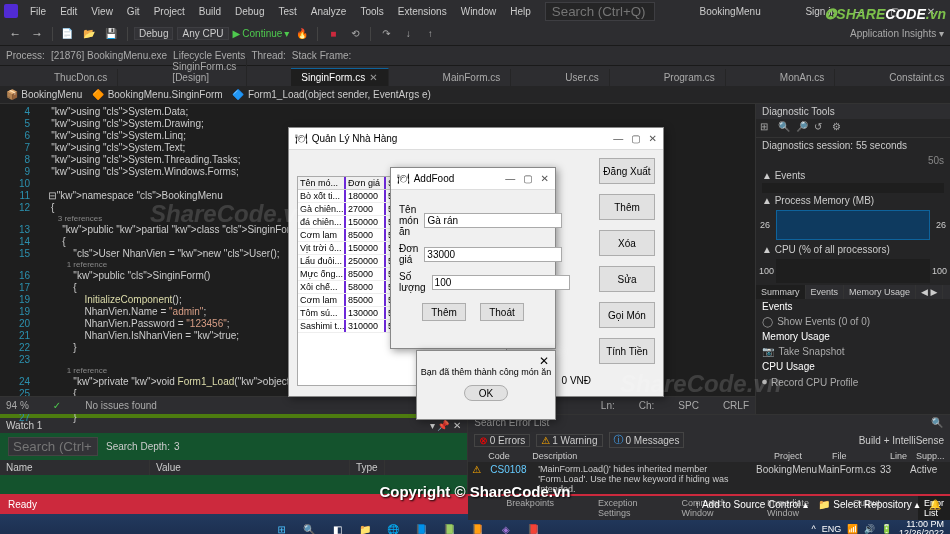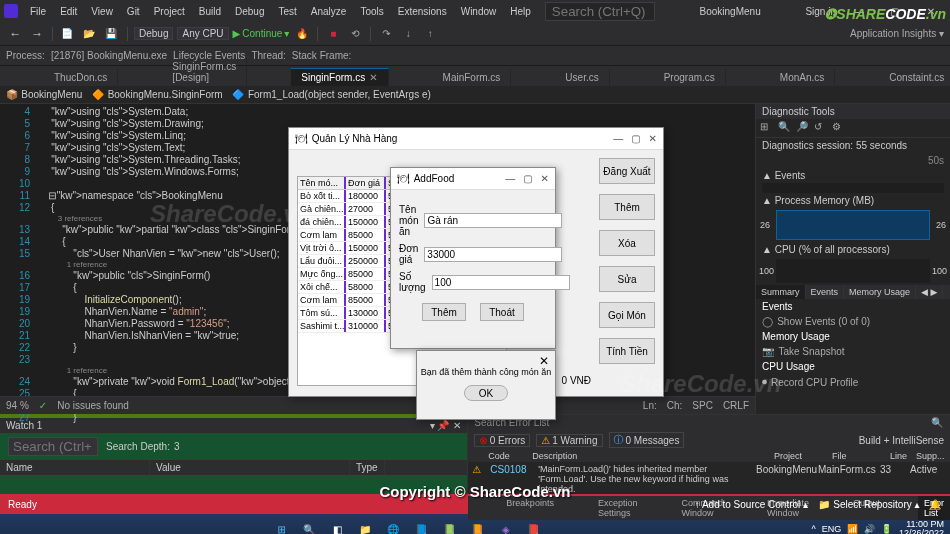--- a/index.html
+++ b/index.html
@@ -36,21 +36,21 @@
 
 .main { display: flex; height: 310px; }
 .editor { flex: 1; background: #1e1e1e; position: relative; font-family: Consolas, monospace; font-size: 10px; }
 .gutter { position: absolute; left: 0; top: 0; width: 36px; text-align: right; color: #2b91af; padding-top: 2px; }
 .gutter div { height: 12px; padding-right: 6px; }
 .code { margin-left: 40px; padding-top: 2px; }
 .code div { height: 12px; white-space: pre; }
 .str { color: #d69d85; }
 .mth { color: #dcdcaa; }
 
-.statusline { height: 18px; background: #2d2d30; border-top: 1px solid #333; display: flex; align-items: center; padding: 0 6px; gap: 10px; color: #aaa; font-size: 10px; }
+.statusline { height: 18px; background: #2d2d30; border-top: 1px solid #333; display: flex; align-items: center; padding: 0 6px; gap: 24px; color: #aaa; font-size: 10px; }
 
 
 .diag { width: 195px; background: #252526; border-left: 1px solid #333; display: flex; flex-direction: column; font-size: 10px; }
 .diag .hdr { background: #2d2d30; padding: 2px 6px; color: #ccc; }
 .diag .tools { display: flex; gap: 4px; padding: 2px 4px; border-bottom: 1px solid #333; }
 .diag .tools span { width: 14px; height: 14px; color: #aaa; }
 .diag .sec { padding: 2px 6px; color: #ccc; }
 .diag .graph { height: 30px; background: #0e3a5f; margin: 2px 6px; border: 1px solid #0e639c; }
 .diag .tabs2 { display: flex; background: #2d2d30; font-size: 9px; }
 .diag .tabs2 span { padding: 2px 5px; border-right: 1px solid #333; }

